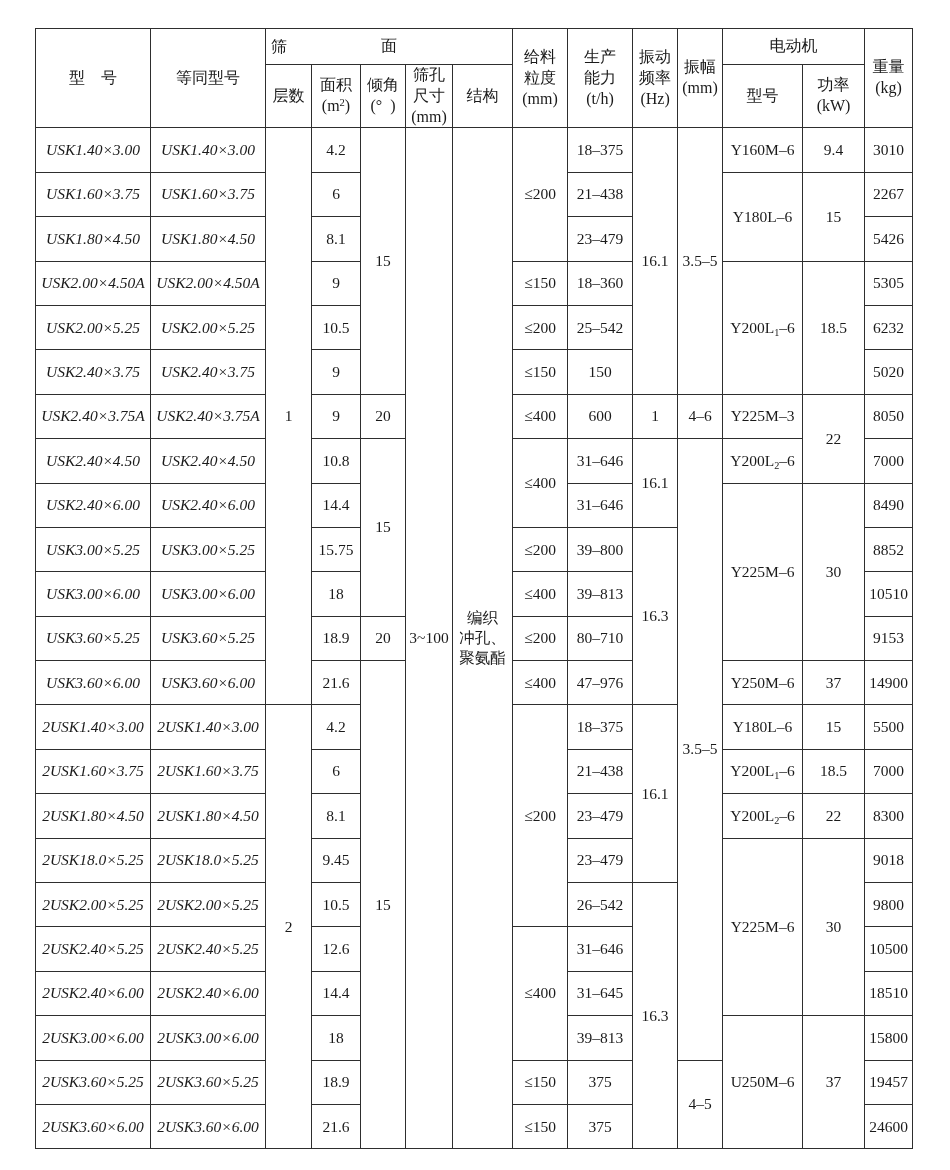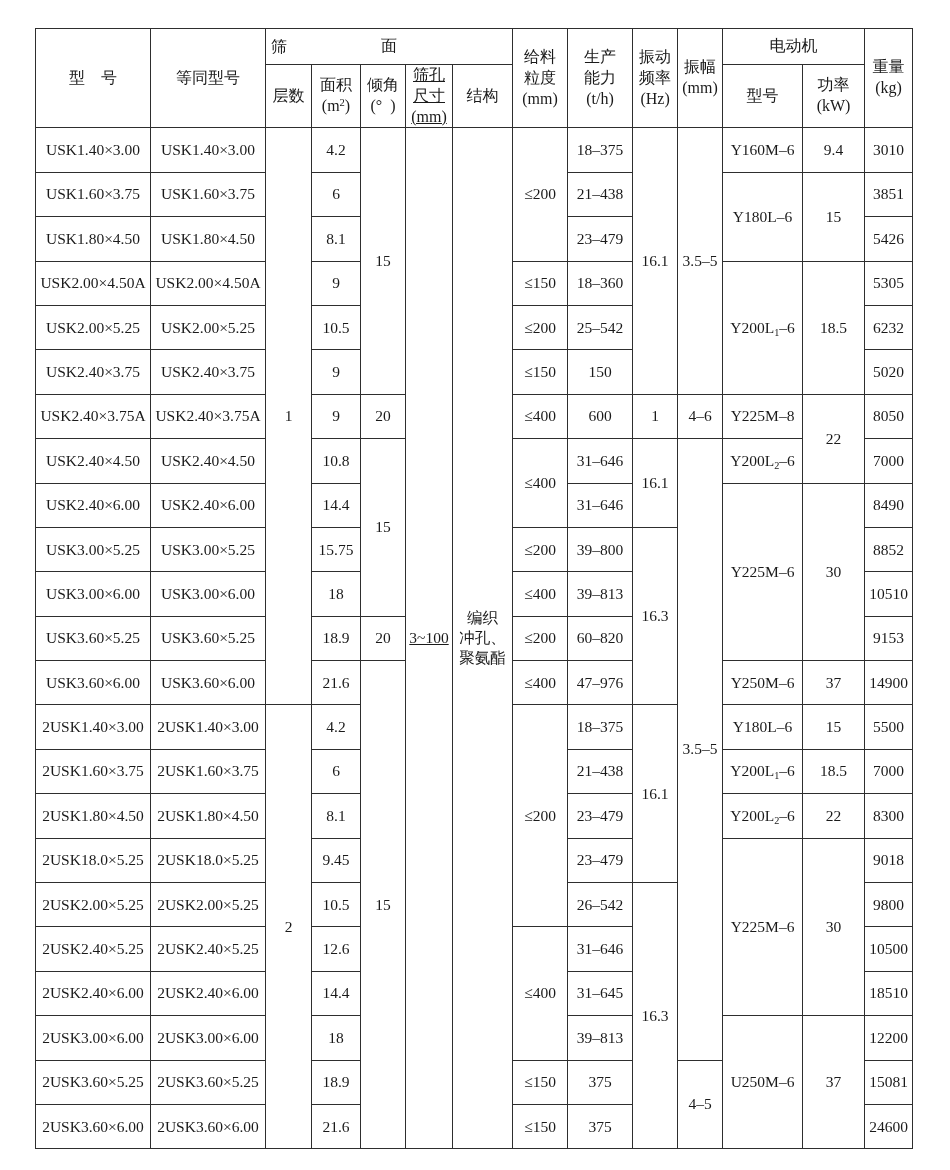--- a/index.html
+++ b/index.html
@@ -28,23 +28,23 @@
     line-height:1.3;
     overflow:hidden;
     background:#ffffff;
   }
   .spec thead tr.h1{height:36px;}
   .spec thead tr.h2{height:58px;}
   .spec tbody tr{height:44.4px;}
   .spec th{font-size:16px;}
   .spec sub{font-size:66%;vertical-align:-0.3em;line-height:0;}
   .spec sup{font-size:66%;vertical-align:0.5em;line-height:0;}
-  .col-model,.col-equivalent{font-size:15px;}
+  .col-model,.col-equivalent{font-size:15px;font-style:italic;}
   .col-structure{font-size:16px;line-height:1.7;}
-  .col-mesh_size{font-size:15px;text-decoration:underline;}
+  .col-mesh_size{font-size:15px;}
   .screen-head{position:relative;}
   .screen-head .sh-sieve{
     position:absolute;left:5px;top:50%;
     transform:translateY(-50%);
   }
   .motor-head{text-align:left;padding-left:5px;}
 </style>
 </head>
 <body>
 
@@ -105,21 +105,21 @@
           <td class="col-motor_power">9.4</td>
           <td class="col-weight">3010</td>
         </tr>
         <tr>
           <td class="col-model">USK1.60×3.75</td>
           <td class="col-equivalent">USK1.60×3.75</td>
           <td class="col-area">6</td>
           <td class="col-capacity">21–438</td>
           <td class="col-motor_model" rowspan="2">Y180L–6</td>
           <td class="col-motor_power" rowspan="2">15</td>
-          <td class="col-weight">3851</td>
+          <td class="col-weight">2267</td>
         </tr>
         <tr>
           <td class="col-model">USK1.80×4.50</td>
           <td class="col-equivalent">USK1.80×4.50</td>
           <td class="col-area">8.1</td>
           <td class="col-capacity">23–479</td>
           <td class="col-weight">5426</td>
         </tr>
         <tr>
           <td class="col-model">USK2.00×4.50A</td>
@@ -149,21 +149,21 @@
         </tr>
         <tr>
           <td class="col-model">USK2.40×3.75A</td>
           <td class="col-equivalent">USK2.40×3.75A</td>
           <td class="col-area">9</td>
           <td class="col-incline">20</td>
           <td class="col-feed_size">≤400</td>
           <td class="col-capacity">600</td>
           <td class="col-frequency">1</td>
           <td class="col-amplitude">4–6</td>
-          <td class="col-motor_model">Y225M–8</td>
+          <td class="col-motor_model">Y225M–3</td>
           <td class="col-motor_power" rowspan="2">22</td>
           <td class="col-weight">8050</td>
         </tr>
         <tr>
           <td class="col-model">USK2.40×4.50</td>
           <td class="col-equivalent">USK2.40×4.50</td>
           <td class="col-area">10.8</td>
           <td class="col-incline" rowspan="4">15</td>
           <td class="col-feed_size" rowspan="2">≤400</td>
           <td class="col-capacity">31–646</td>
@@ -197,21 +197,21 @@
           <td class="col-feed_size">≤400</td>
           <td class="col-capacity">39–813</td>
           <td class="col-weight">10510</td>
         </tr>
         <tr>
           <td class="col-model">USK3.60×5.25</td>
           <td class="col-equivalent">USK3.60×5.25</td>
           <td class="col-area">18.9</td>
           <td class="col-incline">20</td>
           <td class="col-feed_size">≤200</td>
-          <td class="col-capacity">60–820</td>
+          <td class="col-capacity">80–710</td>
           <td class="col-weight">9153</td>
         </tr>
         <tr>
           <td class="col-model">USK3.60×6.00</td>
           <td class="col-equivalent">USK3.60×6.00</td>
           <td class="col-area">21.6</td>
           <td class="col-incline" rowspan="11">15</td>
           <td class="col-feed_size">≤400</td>
           <td class="col-capacity">47–976</td>
           <td class="col-motor_model">Y250M–6</td>
@@ -280,30 +280,30 @@
           <td class="col-capacity">31–645</td>
           <td class="col-weight">18510</td>
         </tr>
         <tr>
           <td class="col-model">2USK3.00×6.00</td>
           <td class="col-equivalent">2USK3.00×6.00</td>
           <td class="col-area">18</td>
           <td class="col-capacity">39–813</td>
           <td class="col-motor_model" rowspan="3">U250M–6</td>
           <td class="col-motor_power" rowspan="3">37</td>
-          <td class="col-weight">12200</td>
+          <td class="col-weight">15800</td>
         </tr>
         <tr>
           <td class="col-model">2USK3.60×5.25</td>
           <td class="col-equivalent">2USK3.60×5.25</td>
           <td class="col-area">18.9</td>
           <td class="col-feed_size">≤150</td>
           <td class="col-capacity">375</td>
           <td class="col-amplitude" rowspan="2">4–5</td>
-          <td class="col-weight">15081</td>
+          <td class="col-weight">19457</td>
         </tr>
         <tr>
           <td class="col-model">2USK3.60×6.00</td>
           <td class="col-equivalent">2USK3.60×6.00</td>
           <td class="col-area">21.6</td>
           <td class="col-feed_size">≤150</td>
           <td class="col-capacity">375</td>
           <td class="col-weight">24600</td>
         </tr>
       </tbody>

